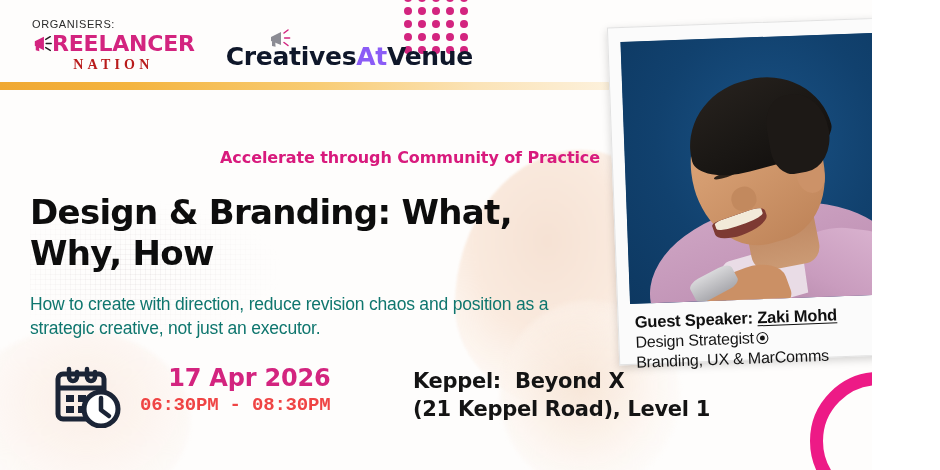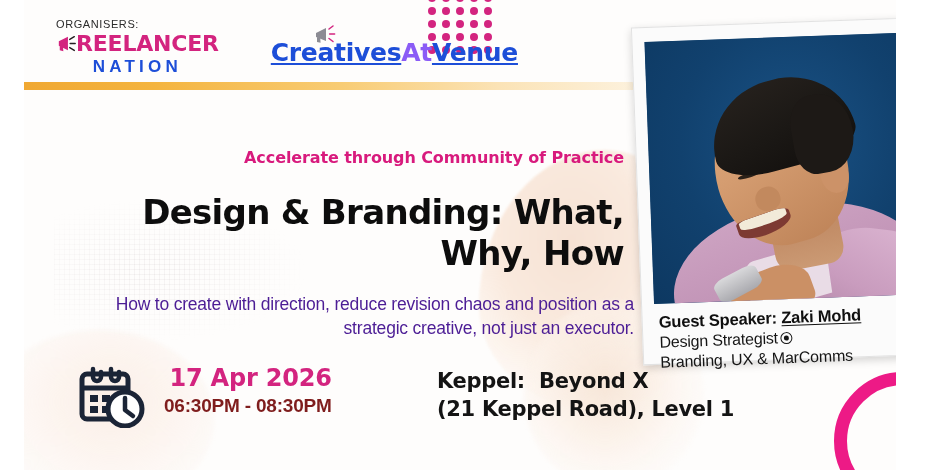--- a/index.html
+++ b/index.html
@@ -8,21 +8,20 @@
     font-family:"Liberation Sans", sans-serif;
     background:#ffffff;
     position:relative;
   }
 
   #poster {
     position:absolute; inset:0;
     width:872px; height:470px;
     background:#fefdfc;
     overflow:hidden;
-    margin-left:24px;
   }
 
   
   .bg-blob-a {
     position:absolute;
     left:455px; top:150px;
     width:230px; height:260px;
     background:radial-gradient(ellipse at 40% 35%, #f6e2d4 0%, #faeade 38%, rgba(253,245,238,0.55) 66%, rgba(255,255,255,0) 80%);
     border-radius:55% 45% 48% 52% / 60% 52% 48% 40%;
     filter:blur(1px);
@@ -90,87 +89,87 @@
     border-radius:50%;
     border:13px solid #ed1a86;
   }
 
   
   .organisers { position:absolute; left:32px; top:18px; }
   .org-label {
     font-size:11px; letter-spacing:0.6px; color:#2b2b2b; font-weight:400;
     margin-bottom:3px;
   }
-  .logo-row { display:flex; gap:52px; }
+  .logo-row { display:flex; align-items:center; gap:31px; }
 
   .fn-logo { display:flex; flex-direction:column; align-items:center; }
   .fn-top { display:flex; align-items:center; }
   .fn-mega { width:22px; height:20px; margin-right:-2px; flex:none; }
   .fn-word {
     font-size:22px; font-weight:800; letter-spacing:-0.2px; line-height:1;
     font-family:"DejaVu Sans", sans-serif;
   }
   .fn-word .c-pink { color:#d3247f; }
   .fn-sub {
-    font-size:17px; font-weight:700; letter-spacing:4.2px; color:#1d4ed8;
-    line-height:1; margin-top:3px; font-family:Liberation Sans, sans-serif;
+    font-size:14px; font-weight:700; letter-spacing:4.2px; color:#b91c1c;
+    line-height:1; margin-top:3px; font-family:Liberation Serif, serif;
   }
 
   .caw-logo { position:relative; padding-top:7px; }
   .caw-mega { position:absolute; left:42px; top:-9px; width:26px; height:22px; }
   .caw-word {
     font-size:25px; font-weight:700; letter-spacing:-0.3px; line-height:1;
     font-family:"DejaVu Sans", sans-serif;
   }
-  .caw-word .c-dark { color:#1d4ed8;text-decoration:underline; }
+  .caw-word .c-dark { color:#0f172a; }
   .caw-word .c-pink { color:#8b5cf6; }
 
   
   .series-title {
     position:absolute; left:0; top:108px; width:600px;
     text-align:center;
     font-size:27px; font-weight:800; color:#e01b84;
     letter-spacing:-0.3px;
     font-family:"DejaVu Sans", sans-serif;
   }
   .series-sub {
     position:absolute; left:0; top:148px; width:600px;
     text-align:right;
     font-size:16px; font-weight:700; color:#d81a7d;
     letter-spacing:-0.1px;
     font-family:"DejaVu Sans", sans-serif;
   }
 
   .main-title {
     position:absolute; left:30px; top:192px; width:570px;
-    text-align:right;
+    text-align:left;
     font-size:34px; font-weight:800; color:#0d0d0d;
     line-height:1.22; letter-spacing:-0.7px;
     font-family:"DejaVu Sans", sans-serif;
   }
 
   .blurb {
     position:absolute; left:30px; top:292px; width:580px;
-    text-align:right;
-    font-size:17.5px; font-weight:400; color:#4c1d95;
+    text-align:left;
+    font-size:17.5px; font-weight:400; color:#0f766e;
     line-height:1.38; letter-spacing:-0.2px;
     font-family:"Liberation Sans", sans-serif;
   }
 
   
   .cal-icon { position:absolute; left:55px; top:366px; width:66px; height:62px; }
 
   .datetime { position:absolute; left:140px; top:366px;text-align:right; }
   .dt-date {
     font-size:24px; font-weight:800; color:#d3247f; line-height:1.08;
     letter-spacing:-0.2px; font-family:"DejaVu Sans", sans-serif;
   }
   .dt-time {
-    font-size:19px; font-weight:700; color:#7f1d1d; line-height:1.25;
-    letter-spacing:-0.2px; margin-top:2px; font-family:Liberation Sans, sans-serif;
+    font-size:19px; font-weight:700; color:#ef4444; line-height:1.25;
+    letter-spacing:-0.2px; margin-top:2px; font-family:Liberation Mono, monospace;
   }
 
   .venue { position:absolute; left:413px; top:368px; }
   .venue-line {
     font-size:21px; font-weight:700; color:#141414; line-height:1.32;
     letter-spacing:-0.3px; font-family:"DejaVu Sans", sans-serif;
     white-space:pre;
   }
 
   

